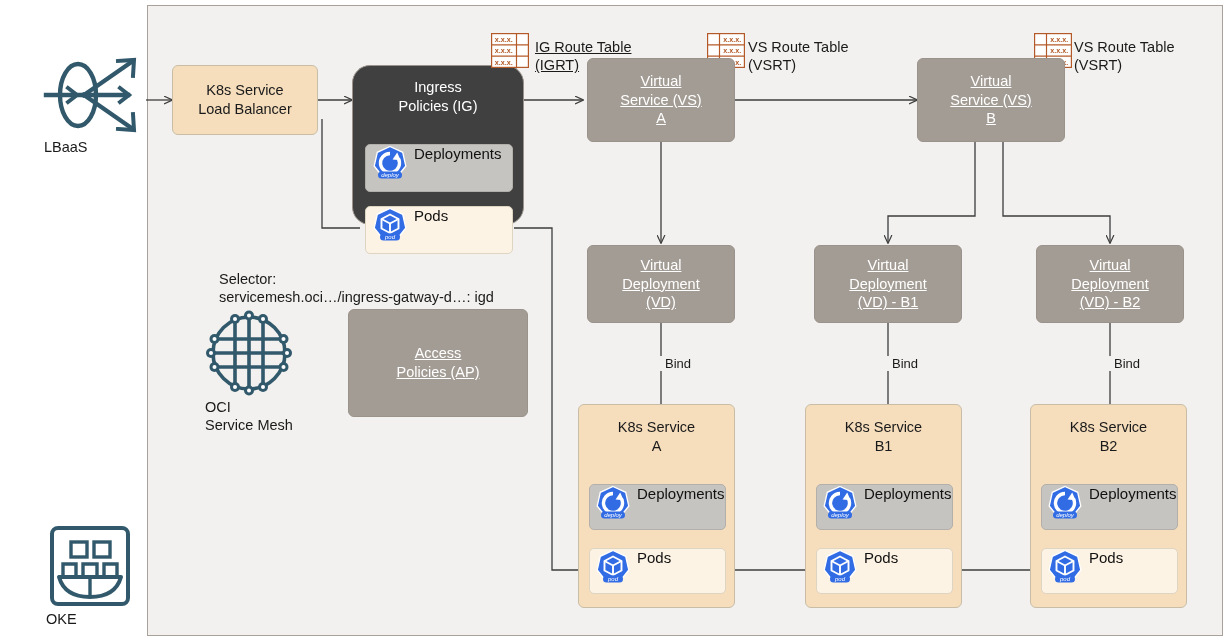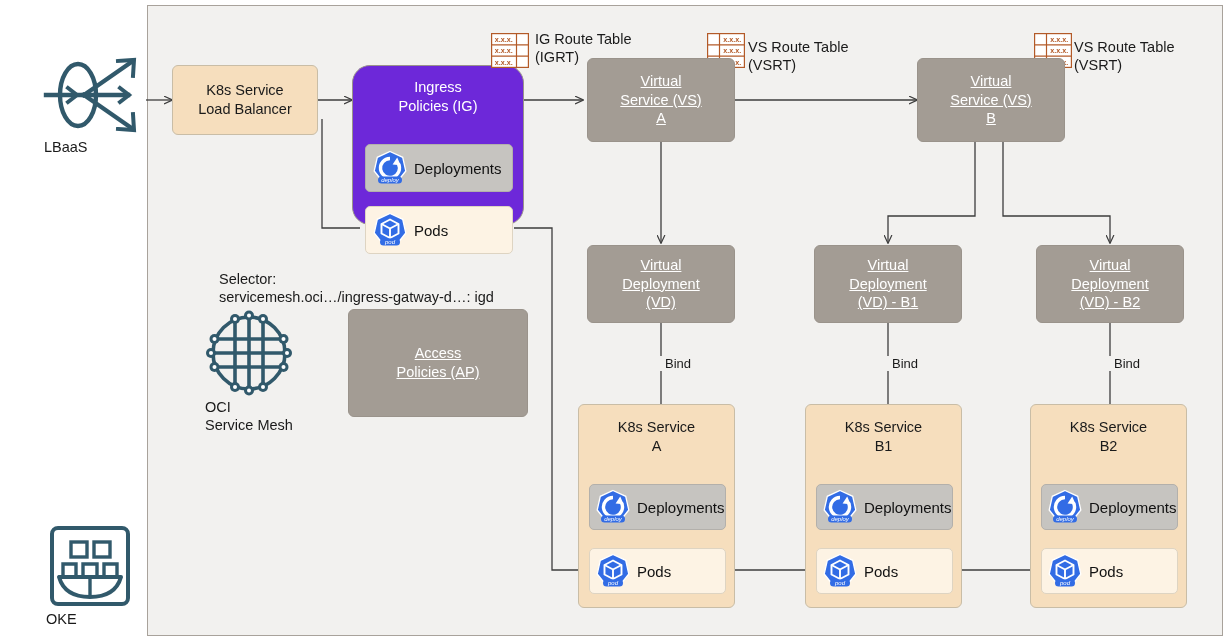--- a/index.html
+++ b/index.html
@@ -68,21 +68,20 @@
   .k8s-svc .hdr {
     text-align: center;
     line-height: 1.32;
   }
 
   
   .chip {
     box-sizing: border-box;
     border-radius: 5px;
     display: flex;
-    align-items: center;
     font-size: 15px;
     color: #111111;
   }
   .chip-dep {
     background: #c6c4c0;
     border: 1px solid #b3b0ab;
   }
   .chip-pod {
     background: #fdf3e4;
     border: 1px solid #ded4c2;
@@ -195,21 +194,21 @@
       <line x1="44" y1="52" x2="44" y2="72" stroke="#31596b" stroke-width="3.4"></line>
     </svg>
     <div class="icon-cap" style="margin-top:3px;">OKE</div>
   </div>
 
   <div class="abs node node-tan" style="left:172px; top:65px; width:146px; height:70px;">
     <span class="node-line">K8s Service</span>
     <span class="node-line">Load Balancer</span>
   </div>
 
-  <div class="abs" style="left:352px; top:65px; width:172px; height:160px; background:#6d28d9; border:1px solid #9a938b; border-radius:18px; box-sizing:border-box;">
+  <div class="abs" style="left:352px; top:65px; width:172px; height:160px; background:#404040; border:1px solid #9a938b; border-radius:18px; box-sizing:border-box;">
     <div style="text-align:center; color:#ffffff; font-size:14.5px; line-height:1.32; padding-top:12px;">
       <span class="node-line">Ingress</span>
       <span class="node-line">Policies (IG)</span>
     </div>
 
     <div class="chip ig-chip-dep" style="position:absolute; left:12px; top:78px; width:148px; height:48px; padding-left:6px;">
       <span class="ico">
         <svg width="36" height="36" viewBox="0 0 36 36">
           <polygon points="18,1.5 30.7,7.3 33.8,21 25.1,32 10.9,32 2.2,21 5.3,7.3" fill="#326ce5" stroke="#ffffff" stroke-width="1.3"></polygon>
           <path d="M18,8.5 A9.5,9.5 0 1,0 26.4,13.6" fill="none" stroke="#ffffff" stroke-width="3.4"></path>
@@ -242,21 +241,21 @@
     <svg class="rt-icon" width="38" height="35" viewBox="0 0 38 35">
       <rect x="0.6" y="0.6" width="36.8" height="33.8" fill="#ffffff" stroke="#b35a28" stroke-width="1.2"></rect>
       <line x1="0.6" y1="11.9" x2="37.4" y2="11.9" stroke="#b35a28" stroke-width="1.2"></line>
       <line x1="0.6" y1="23.2" x2="37.4" y2="23.2" stroke="#b35a28" stroke-width="1.2"></line>
       <line x1="25.5" y1="0.6" x2="25.5" y2="34.4" stroke="#b35a28" stroke-width="1.2"></line>
       <text x="12.8" y="9" font-family="'Liberation Sans',sans-serif" font-size="7.2" font-weight="bold" fill="#b35a28" text-anchor="middle">x.x.x.</text>
       <text x="12.8" y="20.3" font-family="'Liberation Sans',sans-serif" font-size="7.2" font-weight="bold" fill="#b35a28" text-anchor="middle">x.x.x.</text>
       <text x="12.8" y="31.6" font-family="'Liberation Sans',sans-serif" font-size="7.2" font-weight="bold" fill="#b35a28" text-anchor="middle">x.x.x.</text>
     </svg>
   </div>
-  <div class="abs lbl-text" style="left:535px; top:30px;">
+  <div class="abs lbl-text" style="left:535px; top:38px;text-decoration:underline;">
     <span class="node-line">IG Route Table</span>
     <span class="node-line">(IGRT)</span>
   </div>
 
   <div class="abs" style="left:707px; top:33px;">
     <svg class="rt-icon" width="38" height="35" viewBox="0 0 38 35">
       <rect x="0.6" y="0.6" width="36.8" height="33.8" fill="#ffffff" stroke="#b35a28" stroke-width="1.2"></rect>
       <line x1="0.6" y1="11.9" x2="37.4" y2="11.9" stroke="#b35a28" stroke-width="1.2"></line>
       <line x1="0.6" y1="23.2" x2="37.4" y2="23.2" stroke="#b35a28" stroke-width="1.2"></line>
       <line x1="12.5" y1="0.6" x2="12.5" y2="34.4" stroke="#b35a28" stroke-width="1.2"></line>

